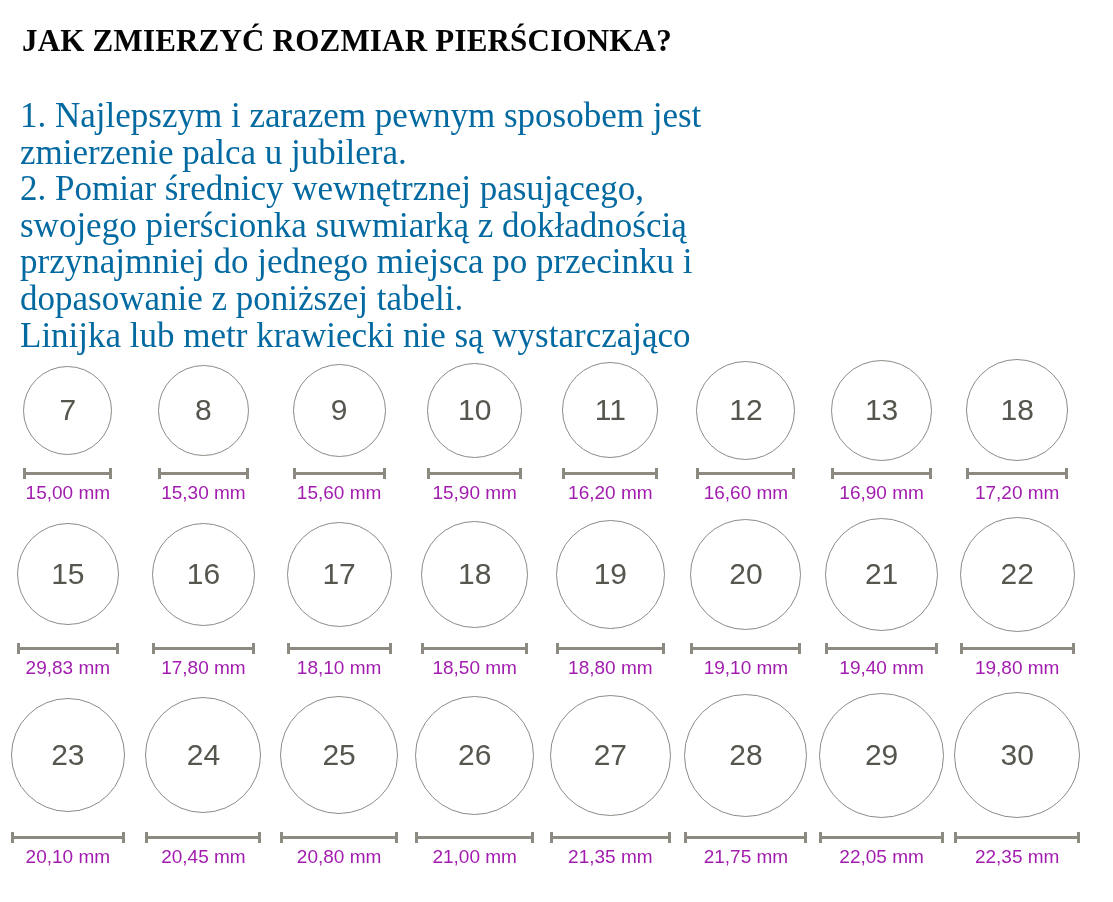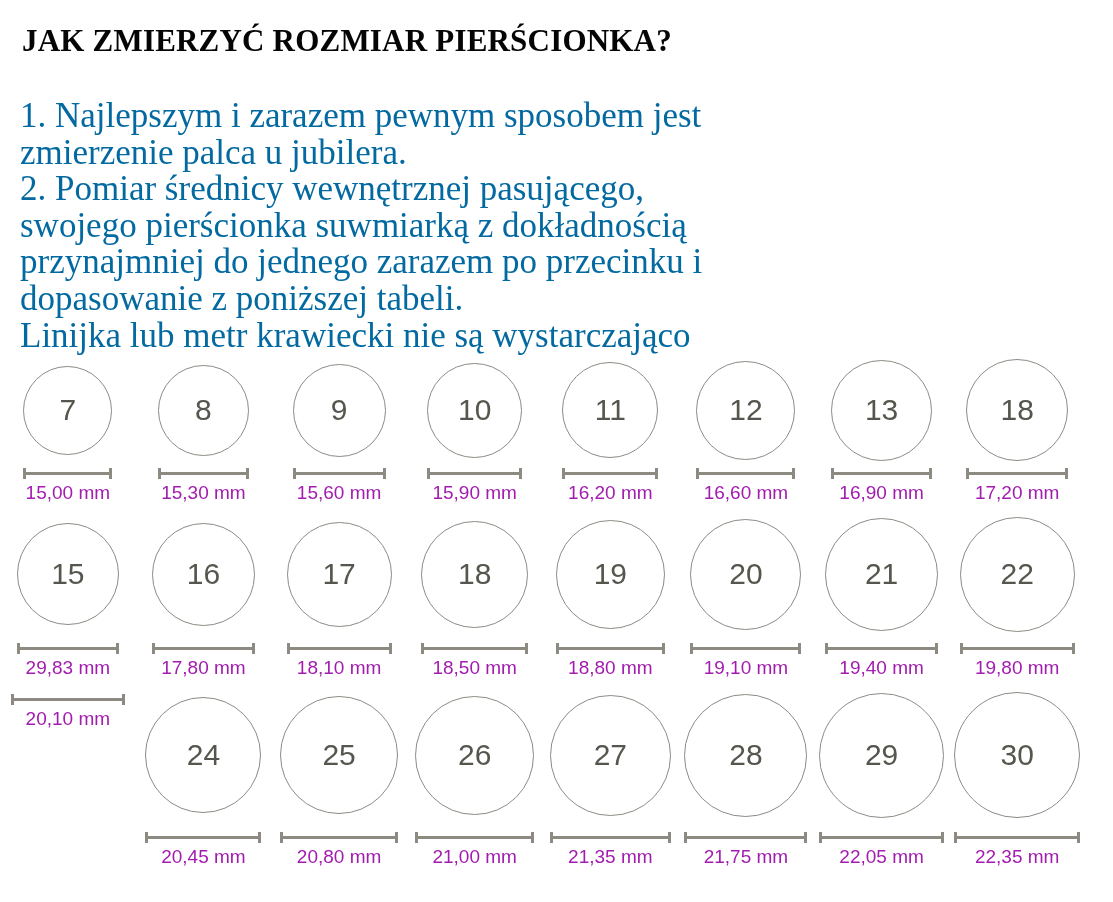--- a/index.html
+++ b/index.html
@@ -100,21 +100,21 @@
 <body>
 
 <div class="page">
   <h1 class="page-title">JAK ZMIERZYĆ ROZMIAR PIERŚCIONKA?</h1>
 
   <div class="text-lines">
       <div class="para-line">1. Najlepszym i zarazem pewnym sposobem jest</div>
       <div class="para-line">zmierzenie palca u jubilera.</div>
       <div class="para-line">2. Pomiar średnicy wewnętrznej pasującego,</div>
       <div class="para-line">swojego pierścionka suwmiarką z dokładnością</div>
-      <div class="para-line">przynajmniej do jednego zarazem po przecinku i</div>
+      <div class="para-line">przynajmniej do jednego miejsca po przecinku i</div>
       <div class="para-line">dopasowanie z poniższej tabeli.</div>
       <div class="para-line">Linijka lub metr krawiecki nie są wystarczająco</div>
     </div>
 
   <div class="ring-chart">
       <div class="ring-row row1">
         <div class="ring-cell">
           <div class="circle-area">
             <div class="ring-circle" style="width: 89px; height: 89px;">
               <span class="ring-num">7</span>
@@ -256,20 +256,25 @@
             <div class="ring-circle" style="width: 115px; height: 115px;">
               <span class="ring-num">22</span>
             </div>
           </div>
           <div class="measure-line" style="width: 115px;"></div>
           <div class="mm-label">19,80 mm</div>
         </div>
       </div>
       <div class="ring-row row3">
         <div class="ring-cell">
+          <div class="circle-area">
+            <div class="ring-circle" style="width: 114px; height: 114px;">
+              <span class="ring-num">23</span>
+            </div>
+          </div>
           <div class="measure-line" style="width: 114px;"></div>
           <div class="mm-label">20,10 mm</div>
         </div>
         <div class="ring-cell">
           <div class="circle-area">
             <div class="ring-circle" style="width: 116px; height: 116px;">
               <span class="ring-num">24</span>
             </div>
           </div>
           <div class="measure-line" style="width: 116px;"></div>

